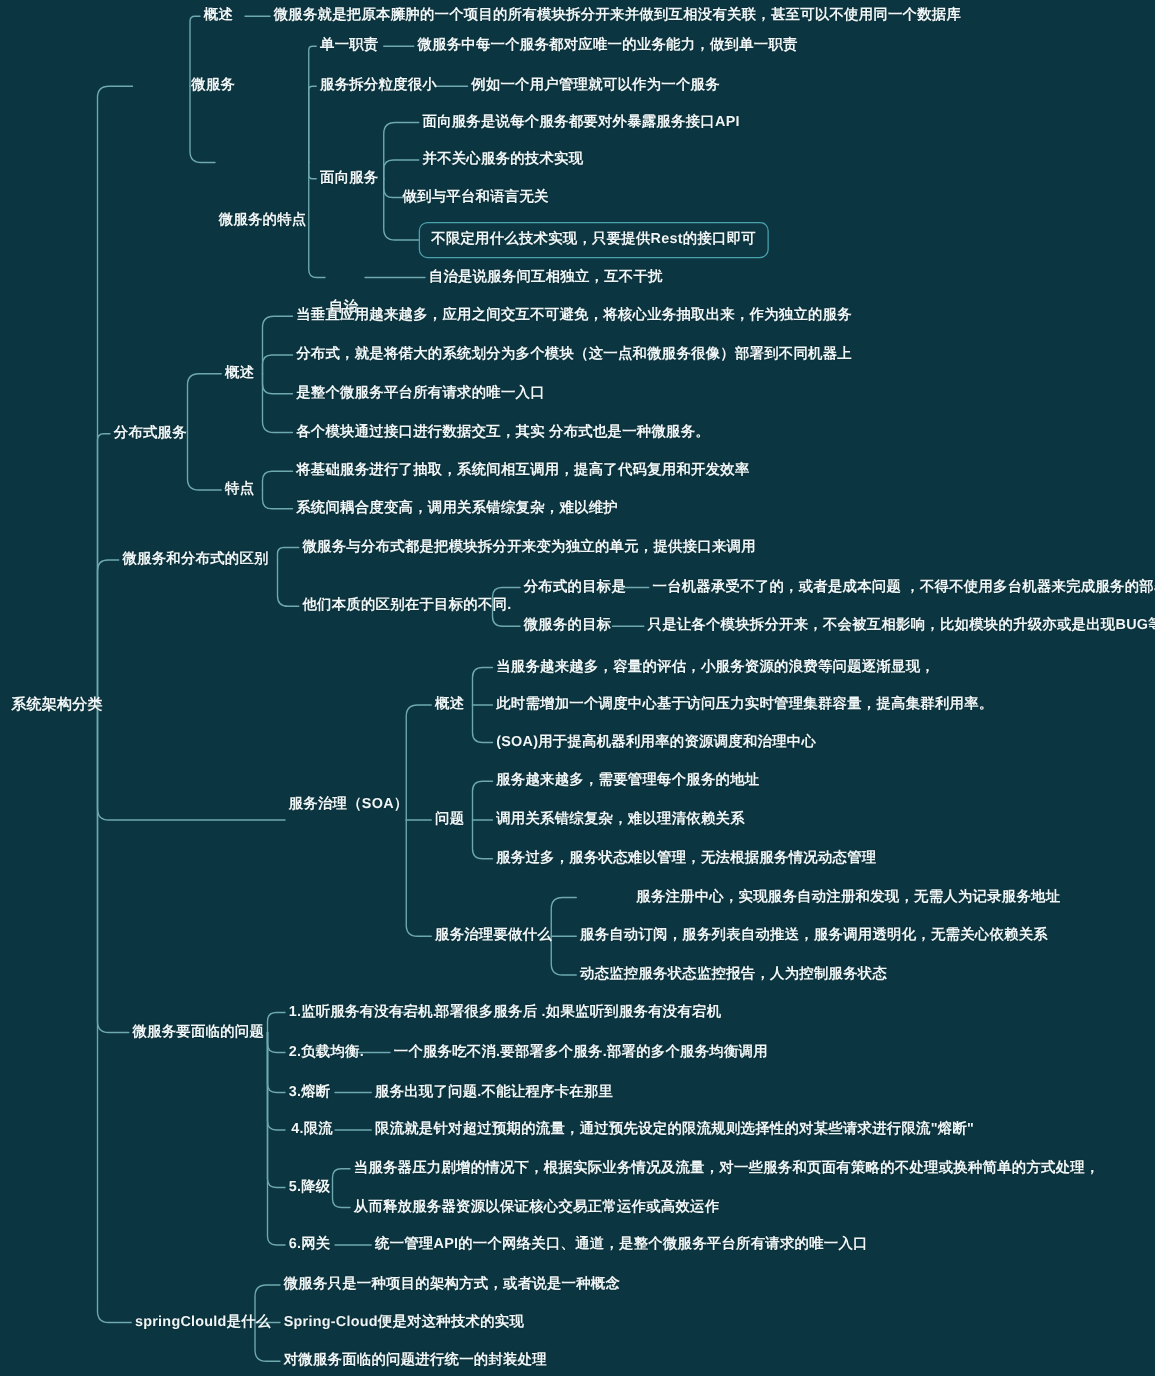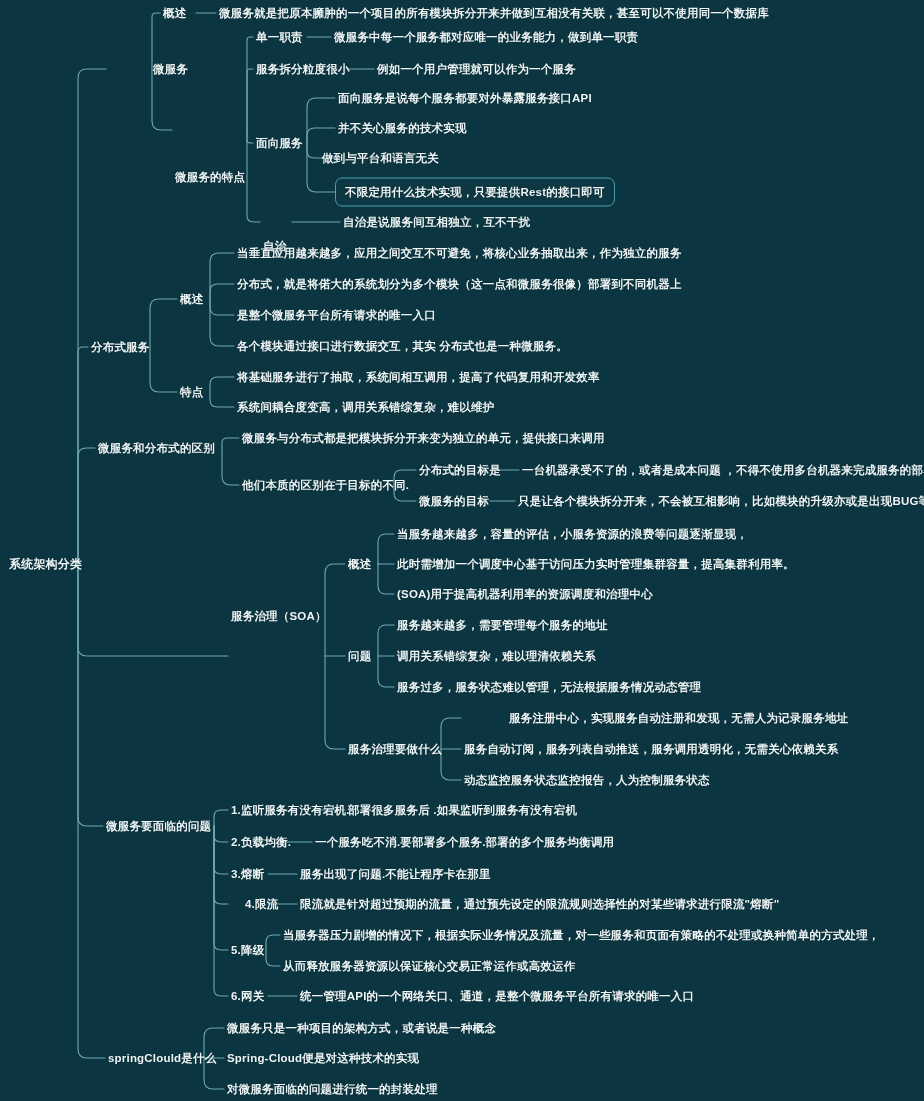--- a/index.html
+++ b/index.html
@@ -142,41 +142,41 @@
       <div class="node lv2" style="left: 177px; top: 392px;">特点</div>
       <div class="node leaf" style="left: 234px; top: 377px;">将基础服务进行了抽取，系统间相互调用，提高了代码复用和开发效率</div>
       <div class="node leaf" style="left: 234px; top: 407px;">系统间耦合度变高，调用关系错综复杂，难以维护</div>
       <div class="node lv1" style="left: 95px; top: 448px;">微服务和分布式的区别</div>
       <div class="node lv2" style="left: 239px; top: 438px;">微服务与分布式都是把模块拆分开来变为独立的单元，提供接口来调用</div>
       <div class="node lv2" style="left: 239px; top: 485px;">他们本质的区别在于目标的不同.</div>
       <div class="node leaf" style="left: 416px; top: 470px;">分布式的目标是</div>
       <div class="node leaf" style="left: 519px; top: 470px;">一台机器承受不了的，或者是成本问题 ，不得不使用多台机器来完成服务的部署</div>
       <div class="node leaf" style="left: 416px; top: 501px;">微服务的目标</div>
       <div class="node leaf" style="left: 515px; top: 501px;">只是让各个模块拆分开来，不会被互相影响，比如模块的升级亦或是出现BUG等等...</div>
-      <div class="node lv2" style="left: 228px; top: 616px;">服务治理（SOA）</div>
+      <div class="node lv2" style="left: 228px; top: 644px;">服务治理（SOA）</div>
       <div class="node leaf" style="left: 345px; top: 564px;">概述</div>
       <div class="node leaf" style="left: 394px; top: 534px;">当服务越来越多，容量的评估，小服务资源的浪费等问题逐渐显现，</div>
       <div class="node leaf" style="left: 394px; top: 564px;">此时需增加一个调度中心基于访问压力实时管理集群容量，提高集群利用率。</div>
       <div class="node leaf" style="left: 394px; top: 594px;">(SOA)用于提高机器利用率的资源调度和治理中心</div>
       <div class="node leaf" style="left: 345px; top: 656px;">问题</div>
       <div class="node leaf" style="left: 394px; top: 625px;">服务越来越多，需要管理每个服务的地址</div>
       <div class="node leaf" style="left: 394px; top: 656px;">调用关系错综复杂，难以理清依赖关系</div>
       <div class="node leaf" style="left: 394px; top: 687px;">服务过多，服务状态难以管理，无法根据服务情况动态管理</div>
       <div class="node leaf" style="left: 345px; top: 749px;">服务治理要做什么</div>
       <div class="node leaf" style="left: 461px; top: 718px; margin-left: 45px;">服务注册中心，实现服务自动注册和发现，无需人为记录服务地址</div>
       <div class="node leaf" style="left: 461px; top: 749px;">服务自动订阅，服务列表自动推送，服务调用透明化，无需关心依赖关系</div>
       <div class="node leaf" style="left: 461px; top: 780px;">动态监控服务状态监控报告，人为控制服务状态</div>
       <div class="node lv1" style="left: 103px; top: 826px;">微服务要面临的问题</div>
       <div class="node lv2" style="left: 228px; top: 810px;">1.监听服务有没有宕机.</div>
       <div class="node leaf" style="left: 345px; top: 810px;">部署很多服务后 .如果监听到服务有没有宕机</div>
       <div class="node lv2" style="left: 228px; top: 842px;">2.负载均衡.</div>
       <div class="node leaf" style="left: 312px; top: 842px;">一个服务吃不消.要部署多个服务.部署的多个服务均衡调用</div>
       <div class="node lv2" style="left: 228px; top: 874px;">3.熔断</div>
       <div class="node leaf" style="left: 297px; top: 874px;">服务出现了问题.不能让程序卡在那里</div>
-      <div class="node lv2" style="left: 242px; top: 904px;">4.限流</div>
+      <div class="node lv2" style="left: 230px; top: 904px;">4.限流</div>
       <div class="node leaf" style="left: 297px; top: 904px;">限流就是针对超过预期的流量，通过预先设定的限流规则选择性的对某些请求进行限流"熔断"</div>
       <div class="node lv2" style="left: 228px; top: 950px;">5.降级</div>
       <div class="node leaf" style="left: 280px; top: 935px;">当服务器压力剧增的情况下，根据实际业务情况及流量，对一些服务和页面有策略的不处理或换种简单的方式处理，</div>
       <div class="node leaf" style="left: 280px; top: 966px;">从而释放服务器资源以保证核心交易正常运作或高效运作</div>
       <div class="node lv2" style="left: 228px; top: 996px;">6.网关</div>
       <div class="node leaf" style="left: 297px; top: 996px;">统一管理API的一个网络关口、通道，是整个微服务平台所有请求的唯一入口</div>
       <div class="node lv1" style="left: 105px; top: 1058px;">springClould是什么</div>
       <div class="node lv2" style="left: 224px; top: 1028px;">微服务只是一种项目的架构方式，或者说是一种概念</div>
       <div class="node lv2" style="left: 224px; top: 1058px;">Spring-Cloud便是对这种技术的实现</div>
       <div class="node lv2" style="left: 224px; top: 1089px;">对微服务面临的问题进行统一的封装处理</div>

